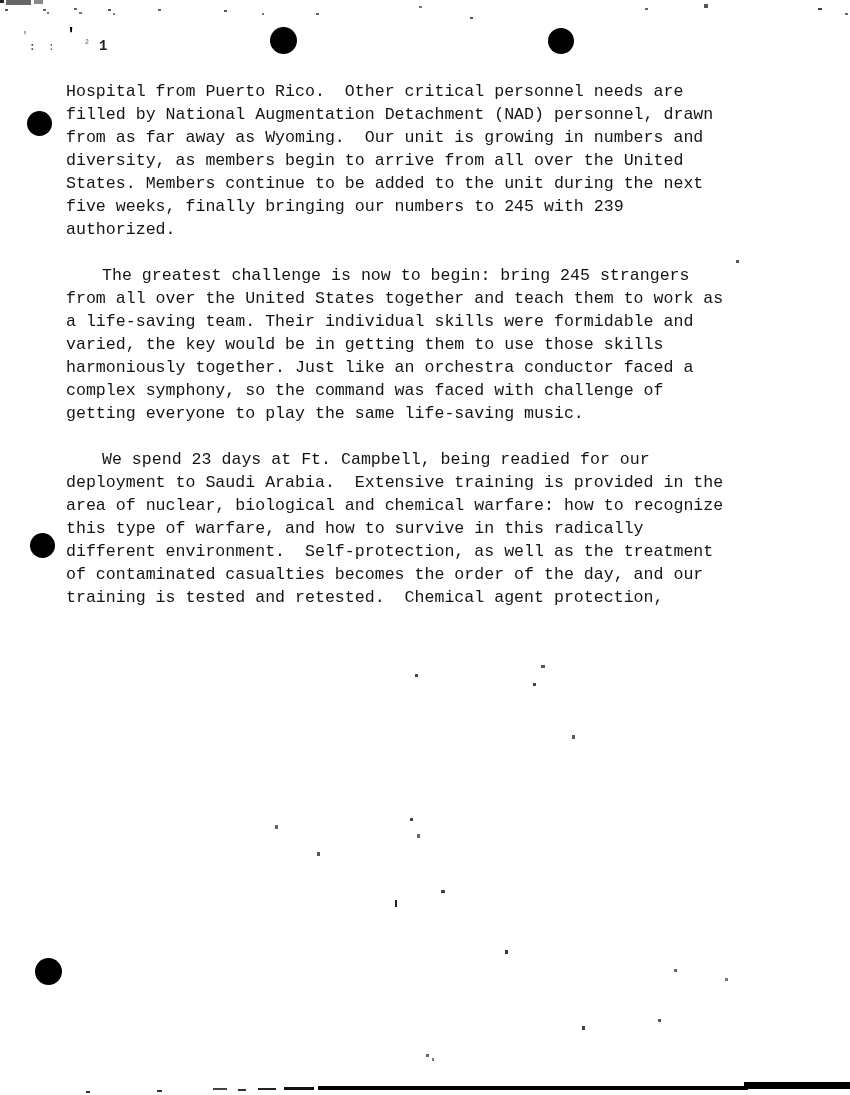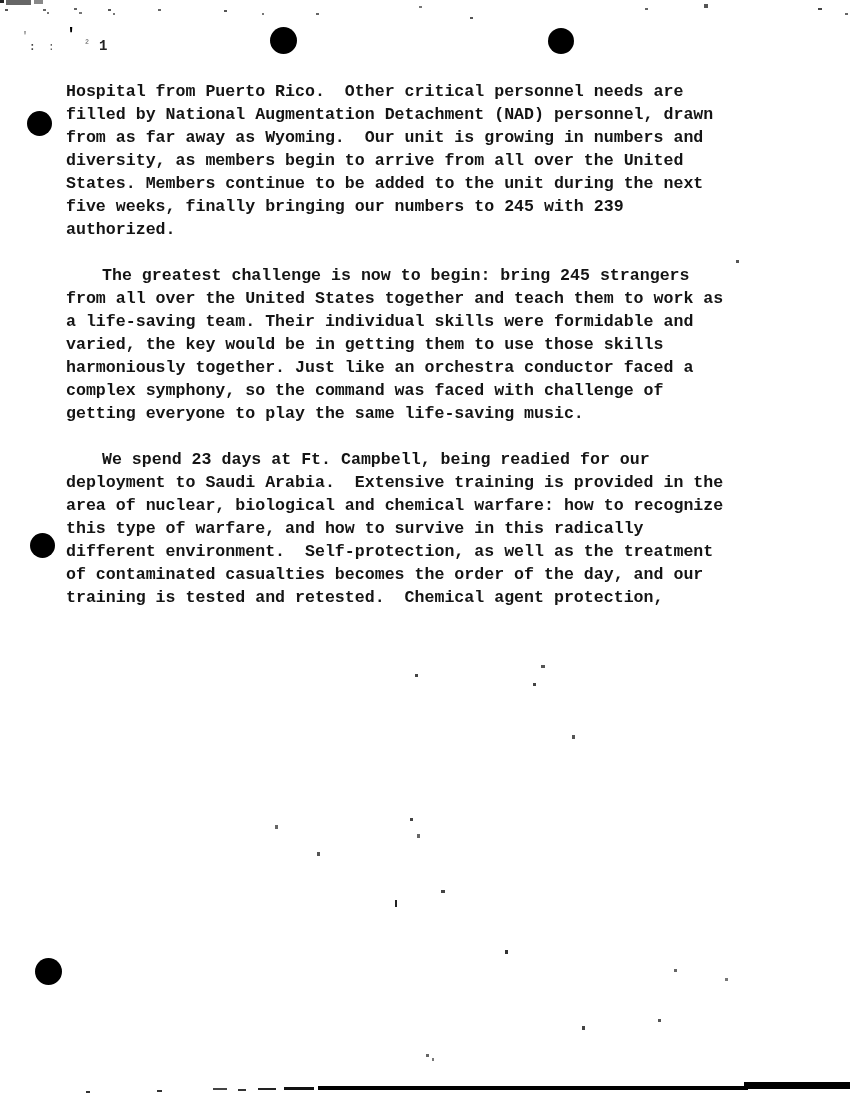--- a/index.html
+++ b/index.html
@@ -13,21 +13,21 @@
   }
   .text-block {
     position: absolute;
     left: 66px;
     top: 80px;
     width: 710px;
   }
   .para {
     margin: 0 0 23px 0;
     font-family: inherit;
-    font-weight: 700;
+    font-weight: 400;
     font-size: 16.6px;
     line-height: 23px;
     letter-spacing: 0;
     color: #141414;
     white-space: pre;
   }
   .para.indented { text-indent: 36px; }
   .dot {
     position: absolute;
     background: #000;

